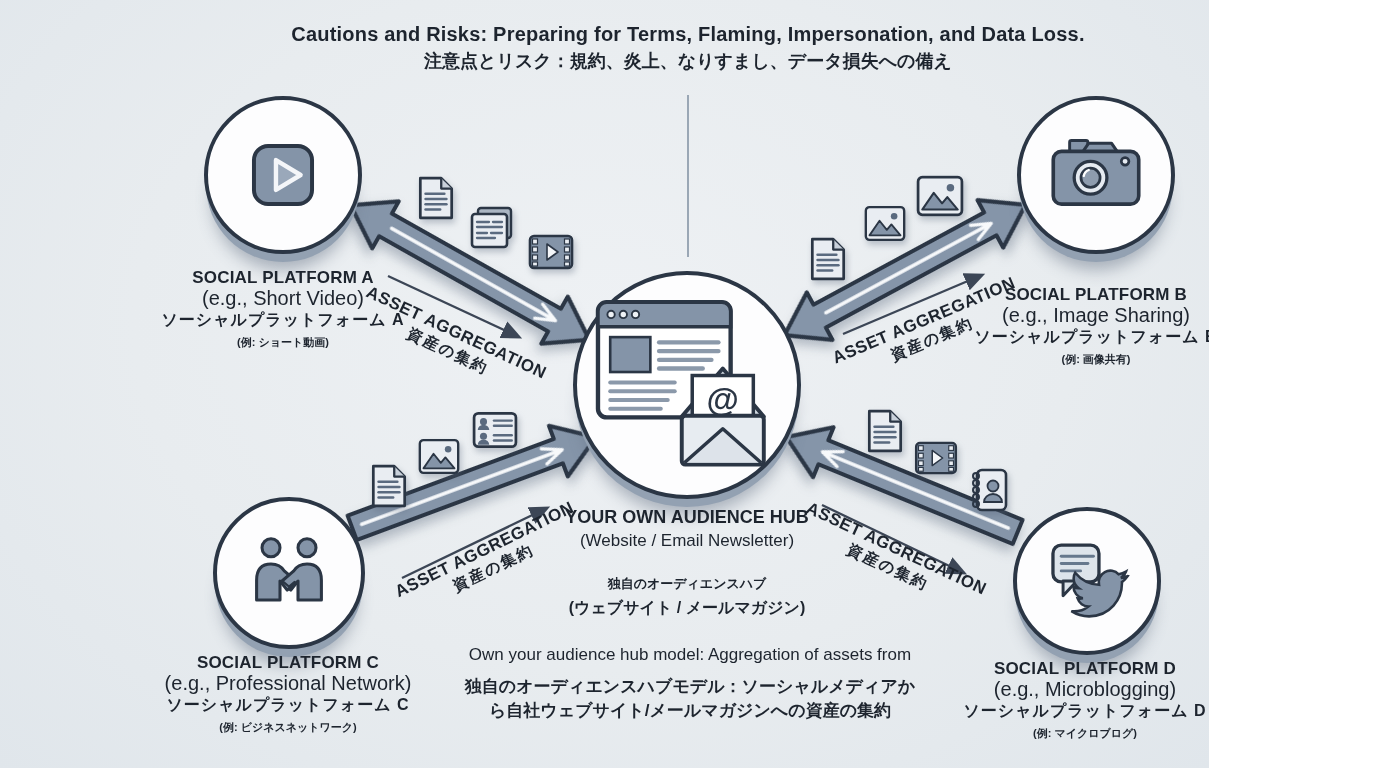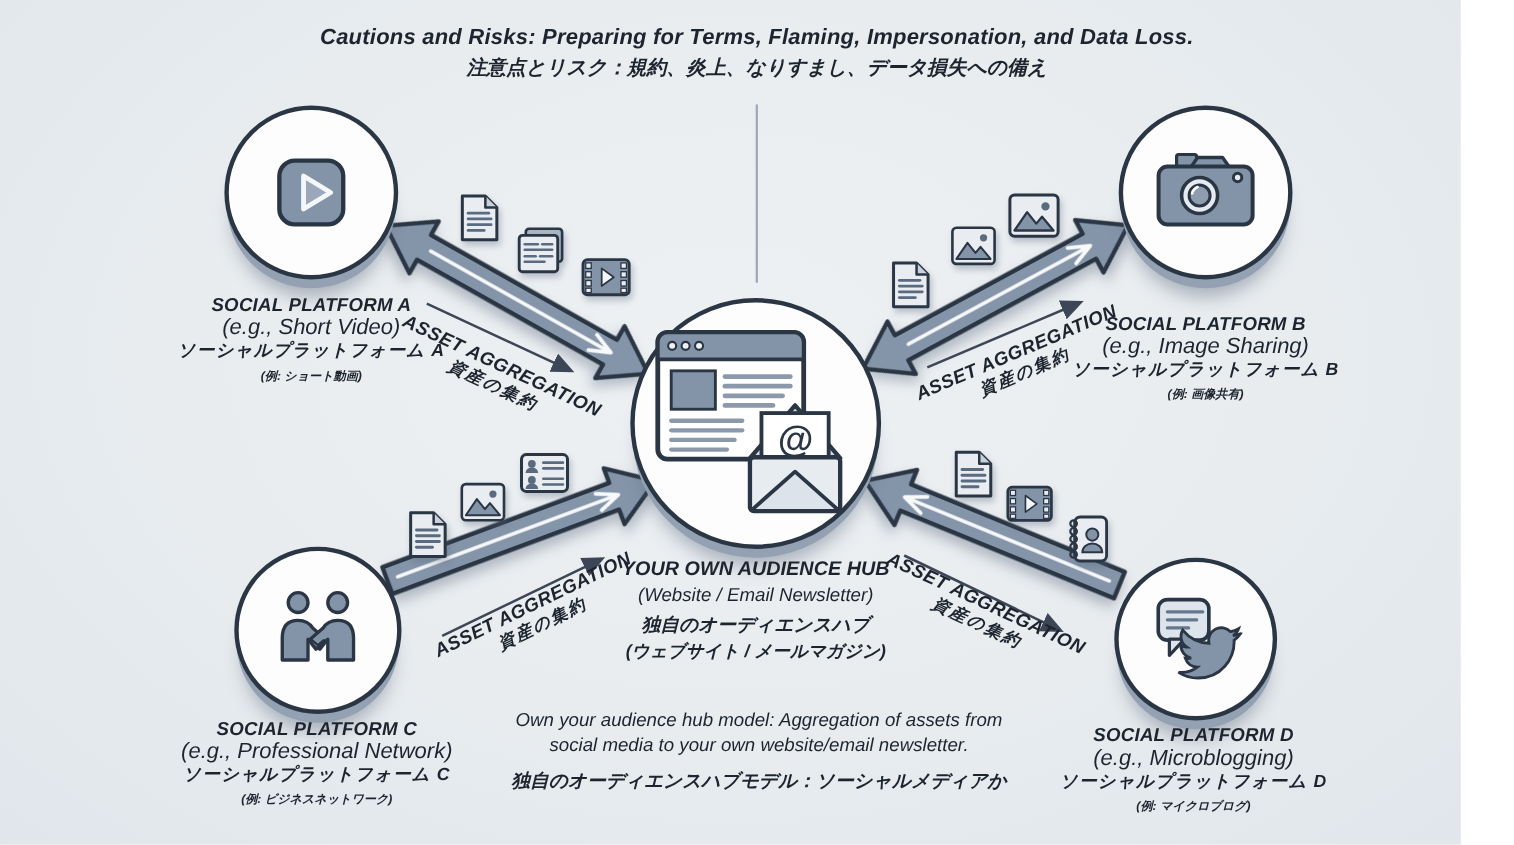--- a/index.html
+++ b/index.html
@@ -1,32 +1,32 @@
 <!DOCTYPE html>
 <html><head>
 <meta charset="utf-8">
 <style>
   html,body{margin:0;padding:0;}
   body{font-family:"Liberation Sans","DejaVu Sans",sans-serif;color:#1d242e;}
-  .canvas{position:relative;width:1328px;height:768px;overflow:hidden;
-    background:radial-gradient(ellipse at 50% 42%, #eef1f4 0%, #e8ecef 55%, #e0e6eb 100%);font-style:italic;}
+  .canvas{position:relative;width:1209px;height:768px;overflow:hidden;
+    background:radial-gradient(ellipse at 50% 42%, #eef1f4 0%, #e8ecef 55%, #e0e6eb 100%);}
   
   .title{position:absolute;left:288px;top:20px;width:800px;text-align:center;}
   .title .en{font-size:20px;font-weight:bold;line-height:28px;letter-spacing:.2px;}
   .title .ja{font-size:18px;font-weight:bold;line-height:27px;}
   .divider{position:absolute;left:687px;top:95px;width:2px;height:162px;background:#9aa7b5;}
   .plabel{position:absolute;text-align:center;z-index:4;}
   .plabel .pname{font-size:17px;font-weight:bold;line-height:21px;letter-spacing:.2px;}
   .plabel .pex{font-size:20px;font-weight:500;line-height:21px;}
   .plabel .pja{font-size:16px;font-weight:bold;line-height:22px;letter-spacing:1px;}
   .plabel .pexja{font-size:11px;font-weight:bold;line-height:22px;}
   .hublabel{position:absolute;left:527px;top:506px;width:320px;text-align:center;z-index:4;}
   .hublabel .hname{font-size:18px;font-weight:bold;line-height:23px;}
   .hublabel .hsub{font-size:17px;font-weight:500;line-height:23px;}
-  .hublabel .hja{font-size:17px;font-weight:bold;line-height:24px;margin-top:5px;}
+  .hublabel .hja{font-size:13px;font-weight:bold;line-height:24px;margin-top:20px;}
   .hublabel .hsubja{font-size:16px;font-weight:bold;line-height:23px;}
   .caption{position:absolute;left:360px;top:643px;width:660px;text-align:center;z-index:4;}
   .caption .en{font-size:17px;font-weight:500;line-height:23px;}
   .caption .ja{font-size:17px;font-weight:bold;line-height:24px;}
   .caption .gap{height:9px;}
   
   .alabel{position:absolute;z-index:4;text-align:center;white-space:nowrap;}
   .alabel .en{font-size:17px;font-weight:bold;letter-spacing:.5px;line-height:20px;}
   .alabel .ja{font-size:15.5px;font-weight:bold;letter-spacing:2px;line-height:20px;}
   
@@ -314,18 +314,18 @@
 
   <div class="hublabel">
     <div class="hname">YOUR OWN AUDIENCE HUB</div>
     <div class="hsub">(Website / Email Newsletter)</div>
     <div class="hja">独自のオーディエンスハブ</div>
     <div class="hsubja">(ウェブサイト / メールマガジン)</div>
   </div>
 
   <div class="caption">
     <div class="en">Own your audience hub model: Aggregation of assets from</div>
-    <div class="en">social media to your own website/email newsletter.</div>
     <div class="gap"></div>
     <div class="ja">独自のオーディエンスハブモデル：ソーシャルメディアか</div>
+    <div class="ja">ら自社ウェブサイト/メールマガジンへの資産の集約</div>
   </div>
 
 </div>
 
 </body></html>

